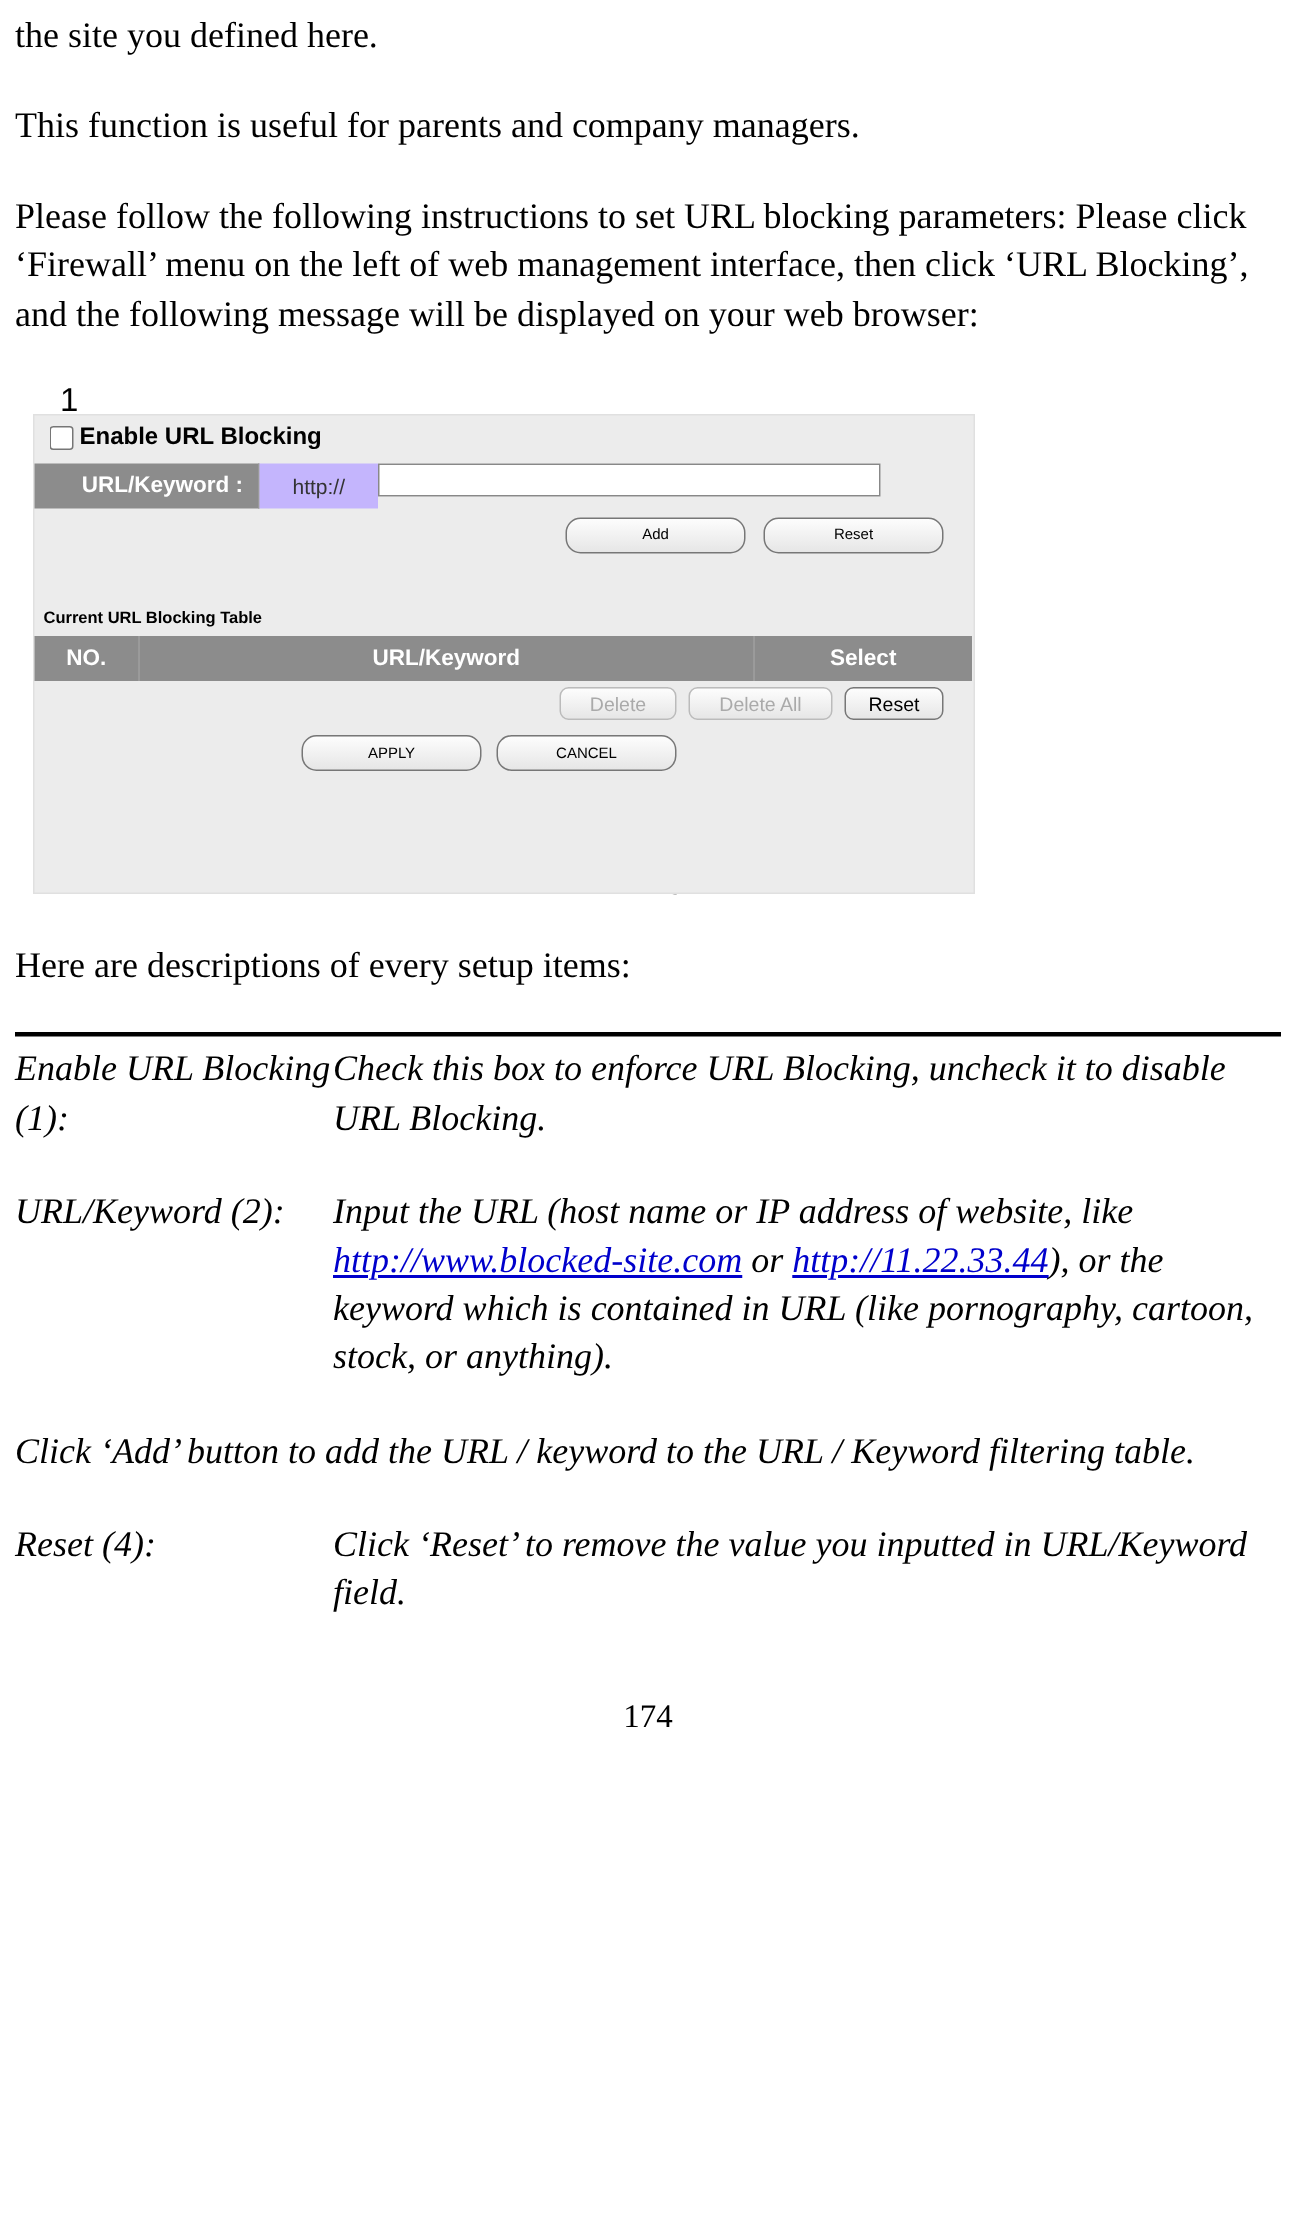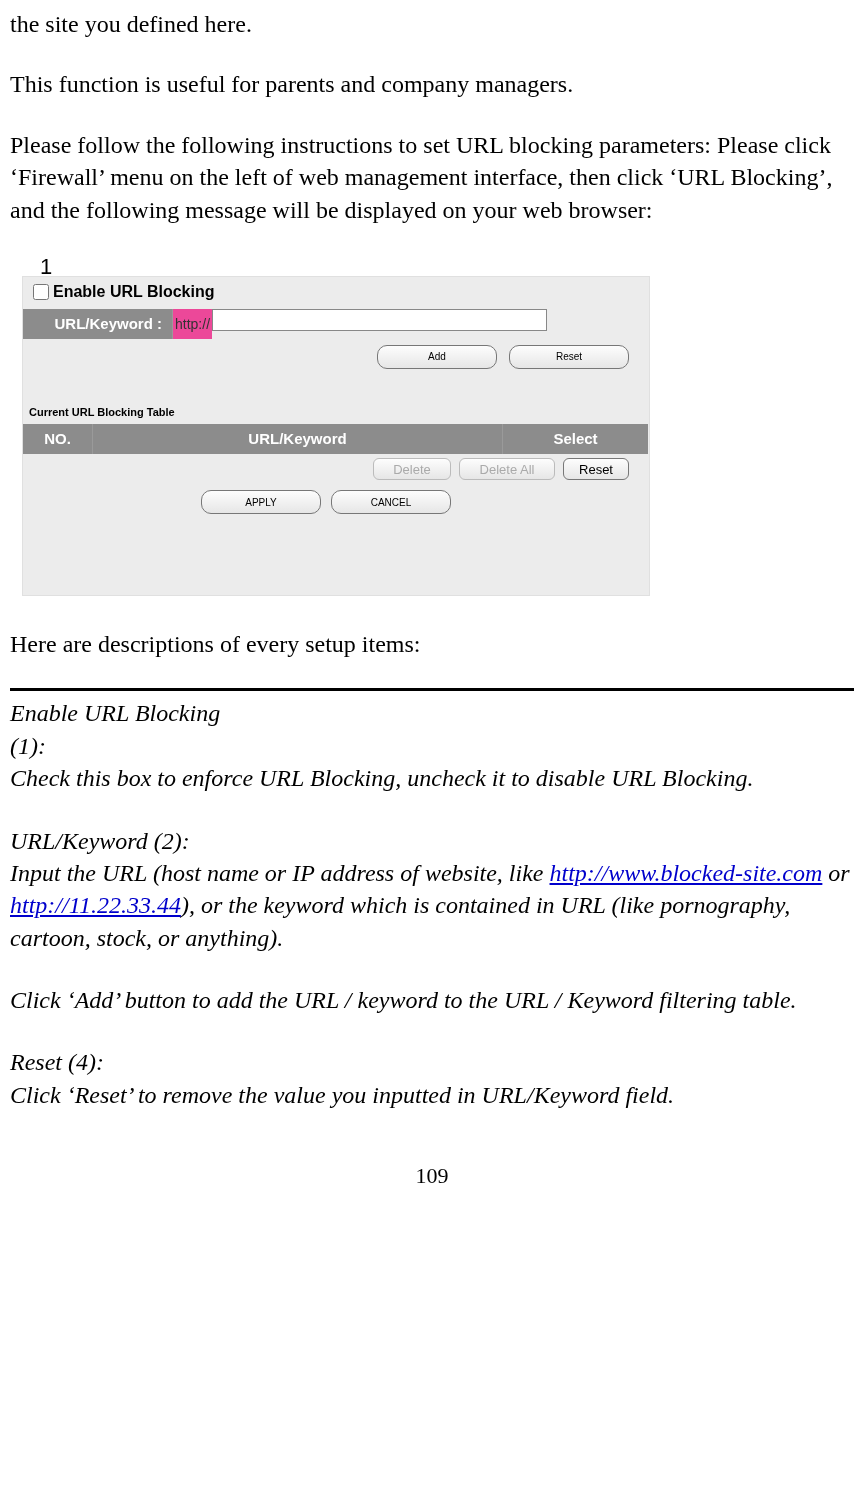--- a/index.html
+++ b/index.html
@@ -61,25 +61,25 @@
     font-family: Arial, sans-serif;
     font-weight: bold;
     font-size: 15px;
     padding: 5px 10px;
     width: 150px;
     box-sizing: border-box;
     text-align: right;
     border-right: 1px solid #9a9a9a;
   }
   .url-sub {
-    background: #ec4899;
+    background: #c4b5fd;
     color: #333;
     font-family: Arial, sans-serif;
     font-size: 14px;
-    padding: 5px 2px;
+    padding: 5px 22px;
     display:flex;
     align-items:center;
   }
   .url-input {
     height: 22px;
     width: 335px;
     margin-left: 0;
     border: 1px solid #888;
     background:#fff;
     box-sizing:border-box;
@@ -142,21 +142,20 @@
     border:0;
     border-top: 3px solid #000;
     margin: 0 0 6px 0;
   }
   .desc-table {
     font-style: italic;
   }
   .desc-row {
     display:flex;
     margin-bottom: 30px;
-    flex-direction: column;
   }
   .desc-term {
     width: 212px;
     flex-shrink:0;
   }
   .desc-def {
   }
   a.link {
     color: #0000cc;
     text-decoration: underline;
@@ -242,13 +241,13 @@
   <div class="desc-row">
     <div class="desc-def">Click ‘Add’ button to add the URL / keyword to the URL / Keyword filtering table.</div>
   </div>
 
   <div class="desc-row">
     <div class="desc-term">Reset (4):</div>
     <div class="desc-def">Click ‘Reset’ to remove the value you inputted in URL/Keyword field.</div>
   </div>
 </div>
 
-<div class="page-no">109</div>
+<div class="page-no">174</div>
 
 </body></html>

